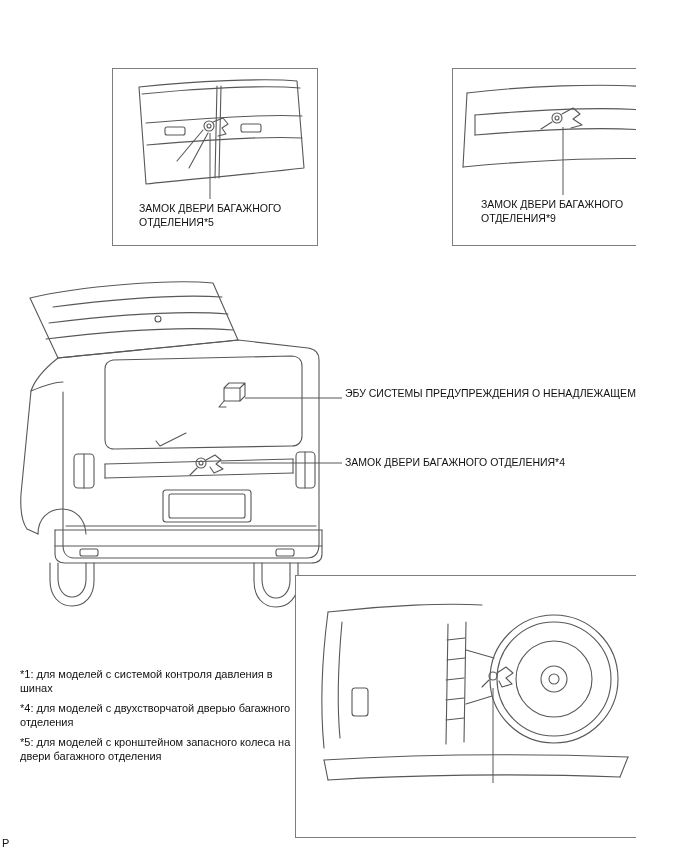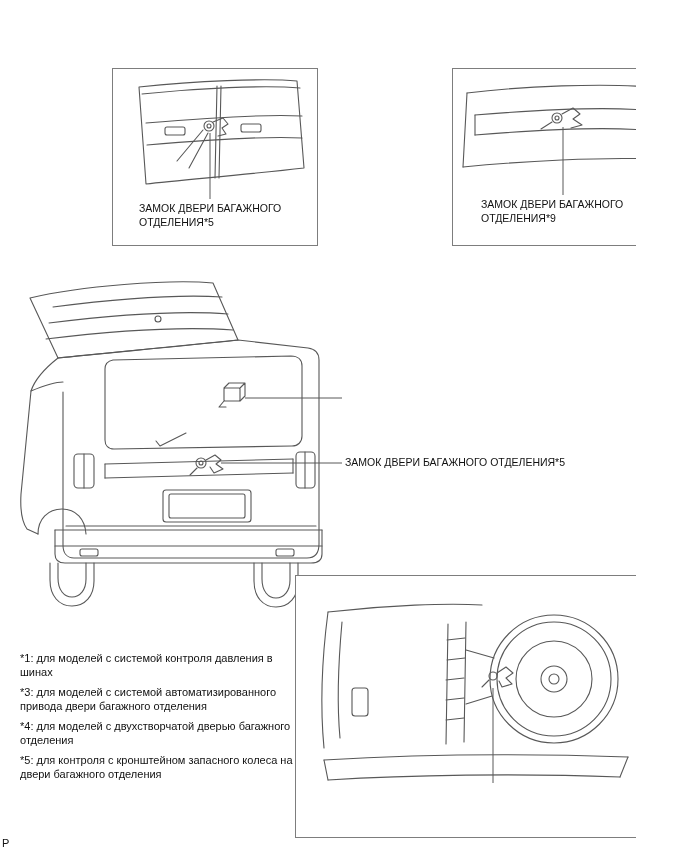--- a/index.html
+++ b/index.html
@@ -7,21 +7,21 @@
   body { font-family:"Liberation Sans", sans-serif; color:#111; }
   .page { position:relative; width:636px; height:852px; background:#fff; overflow:hidden; }
   .figure-box { position:absolute; border:1px solid #7d7d7d; background:#fff; }
   svg { position:absolute; left:0; top:0; }
   .art path, .art rect, .art circle, .art line {
     stroke:#585858; fill:none; stroke-width:1.1;
     stroke-linecap:round; stroke-linejoin:round;
   }
   .leader { stroke:#585858; stroke-width:1; fill:none; }
   .label { position:absolute; font-size:10.5px; line-height:13.5px; color:#111; white-space:nowrap; }
-  .footnotes { position:absolute; left:20px; top:652px; width:280px; font-size:11px; line-height:13.5px; color:#111; }
+  .footnotes { position:absolute; left:20px; top:668px; width:280px; font-size:11px; line-height:13.5px; color:#111; }
   .footnote { margin-bottom:7px; }
   .corner-letter { position:absolute; left:2px; top:837px; font-size:11px; color:#111; }
 </style>
 </head>
 <body>
 
 <div class="page">
 
   <div class="figure-box" style="left:112px; top:68px; width:206px; height:178px;">
     <svg width="204" height="176" viewBox="0 0 204 176">
@@ -124,23 +124,24 @@
     <g class="art">
       <circle cx="193" cy="191" r="5"></circle>
       <circle cx="193" cy="191" r="2"></circle>
       <path d="M198,188 l9,-5 l6,5 l-5,4 l7,5 l-9,4 l-4,-6"></path>
       <path d="M189,196 l-7,7"></path>
     </g>
     <line class="leader" x1="213" y1="191" x2="334" y2="191"></line>
   </svg>
 
   <div class="label" style="left:345px; top:387px;">
+    <div>ЭБУ СИСТЕМЫ ПРЕДУПРЕЖДЕНИЯ О НЕНАДЛЕЖАЩЕМ</div>
   </div>
   <div class="label" style="left:345px; top:456px;">
-    <div>ЗАМОК ДВЕРИ БАГАЖНОГО ОТДЕЛЕНИЯ*5</div>
+    <div>ЗАМОК ДВЕРИ БАГАЖНОГО ОТДЕЛЕНИЯ*4</div>
   </div>
 
   <div class="figure-box" style="left:295px; top:575px; width:377px; height:263px;">
     <svg width="375" height="261" viewBox="0 0 375 261">
       <g class="art">
         <path d="M32,36 C92,29 152,27 186,29"></path>
         <path d="M32,36 C26,82 24,130 28,172"></path>
         <path d="M46,46 C42,90 41,130 44,162"></path>
         <rect x="56" y="112" width="16" height="28" rx="3"></rect>
 
@@ -162,20 +163,19 @@
         <circle cx="197" cy="100" r="4"></circle>
         <path d="M201,97 l9,-6 l7,6 l-7,5 l6,6 l-10,3 l-3,-6"></path>
         <path d="M193,104 l-7,7"></path>
       </g>
       <line class="leader" x1="197" y1="112" x2="197" y2="207"></line>
     </svg>
   </div>
 
   <div class="footnotes">
     <div class="footnote">*1: для моделей с системой контроля давления в шинах</div>
-    <div class="footnote">*3: для моделей с системой автоматизированного привода двери багажного отделения</div>
     <div class="footnote">*4: для моделей с двухстворчатой дверью багажного отделения</div>
-    <div class="footnote">*5: для контроля с кронштейном запасного колеса на двери багажного отделения</div>
+    <div class="footnote">*5: для моделей с кронштейном запасного колеса на двери багажного отделения</div>
   </div>
 
   <div class="corner-letter">P</div>
 
 </div>
 
 </body></html>

